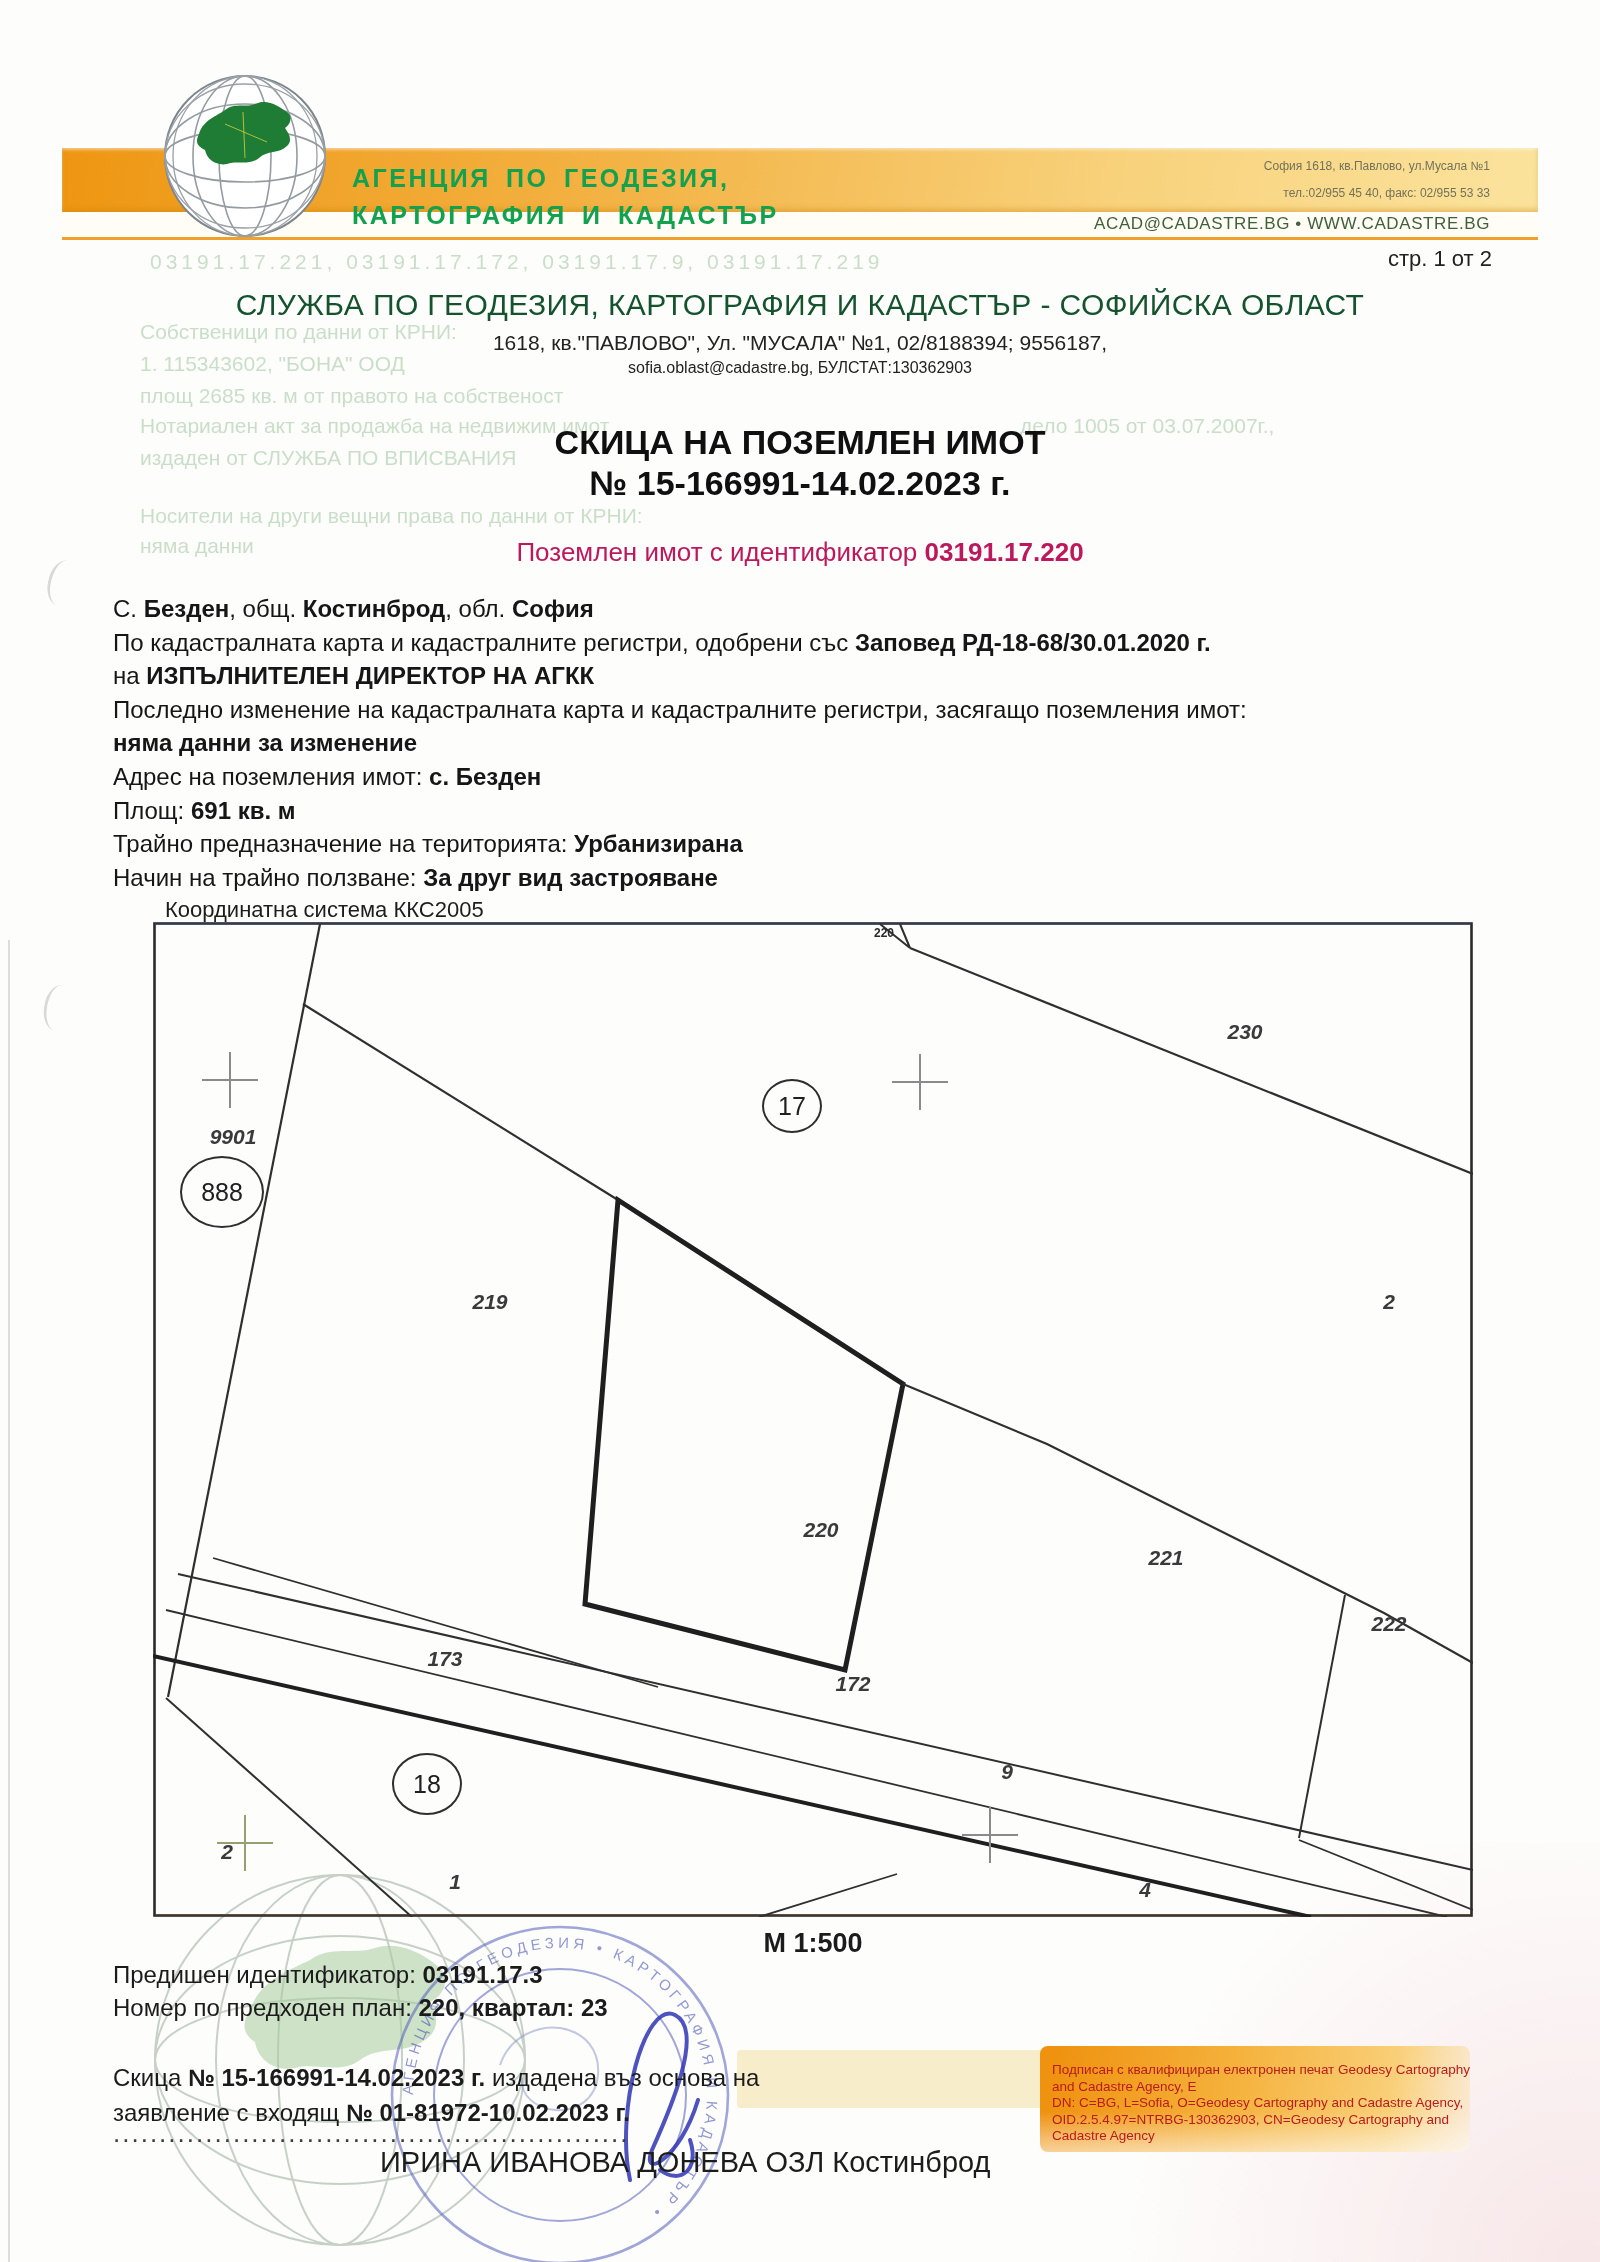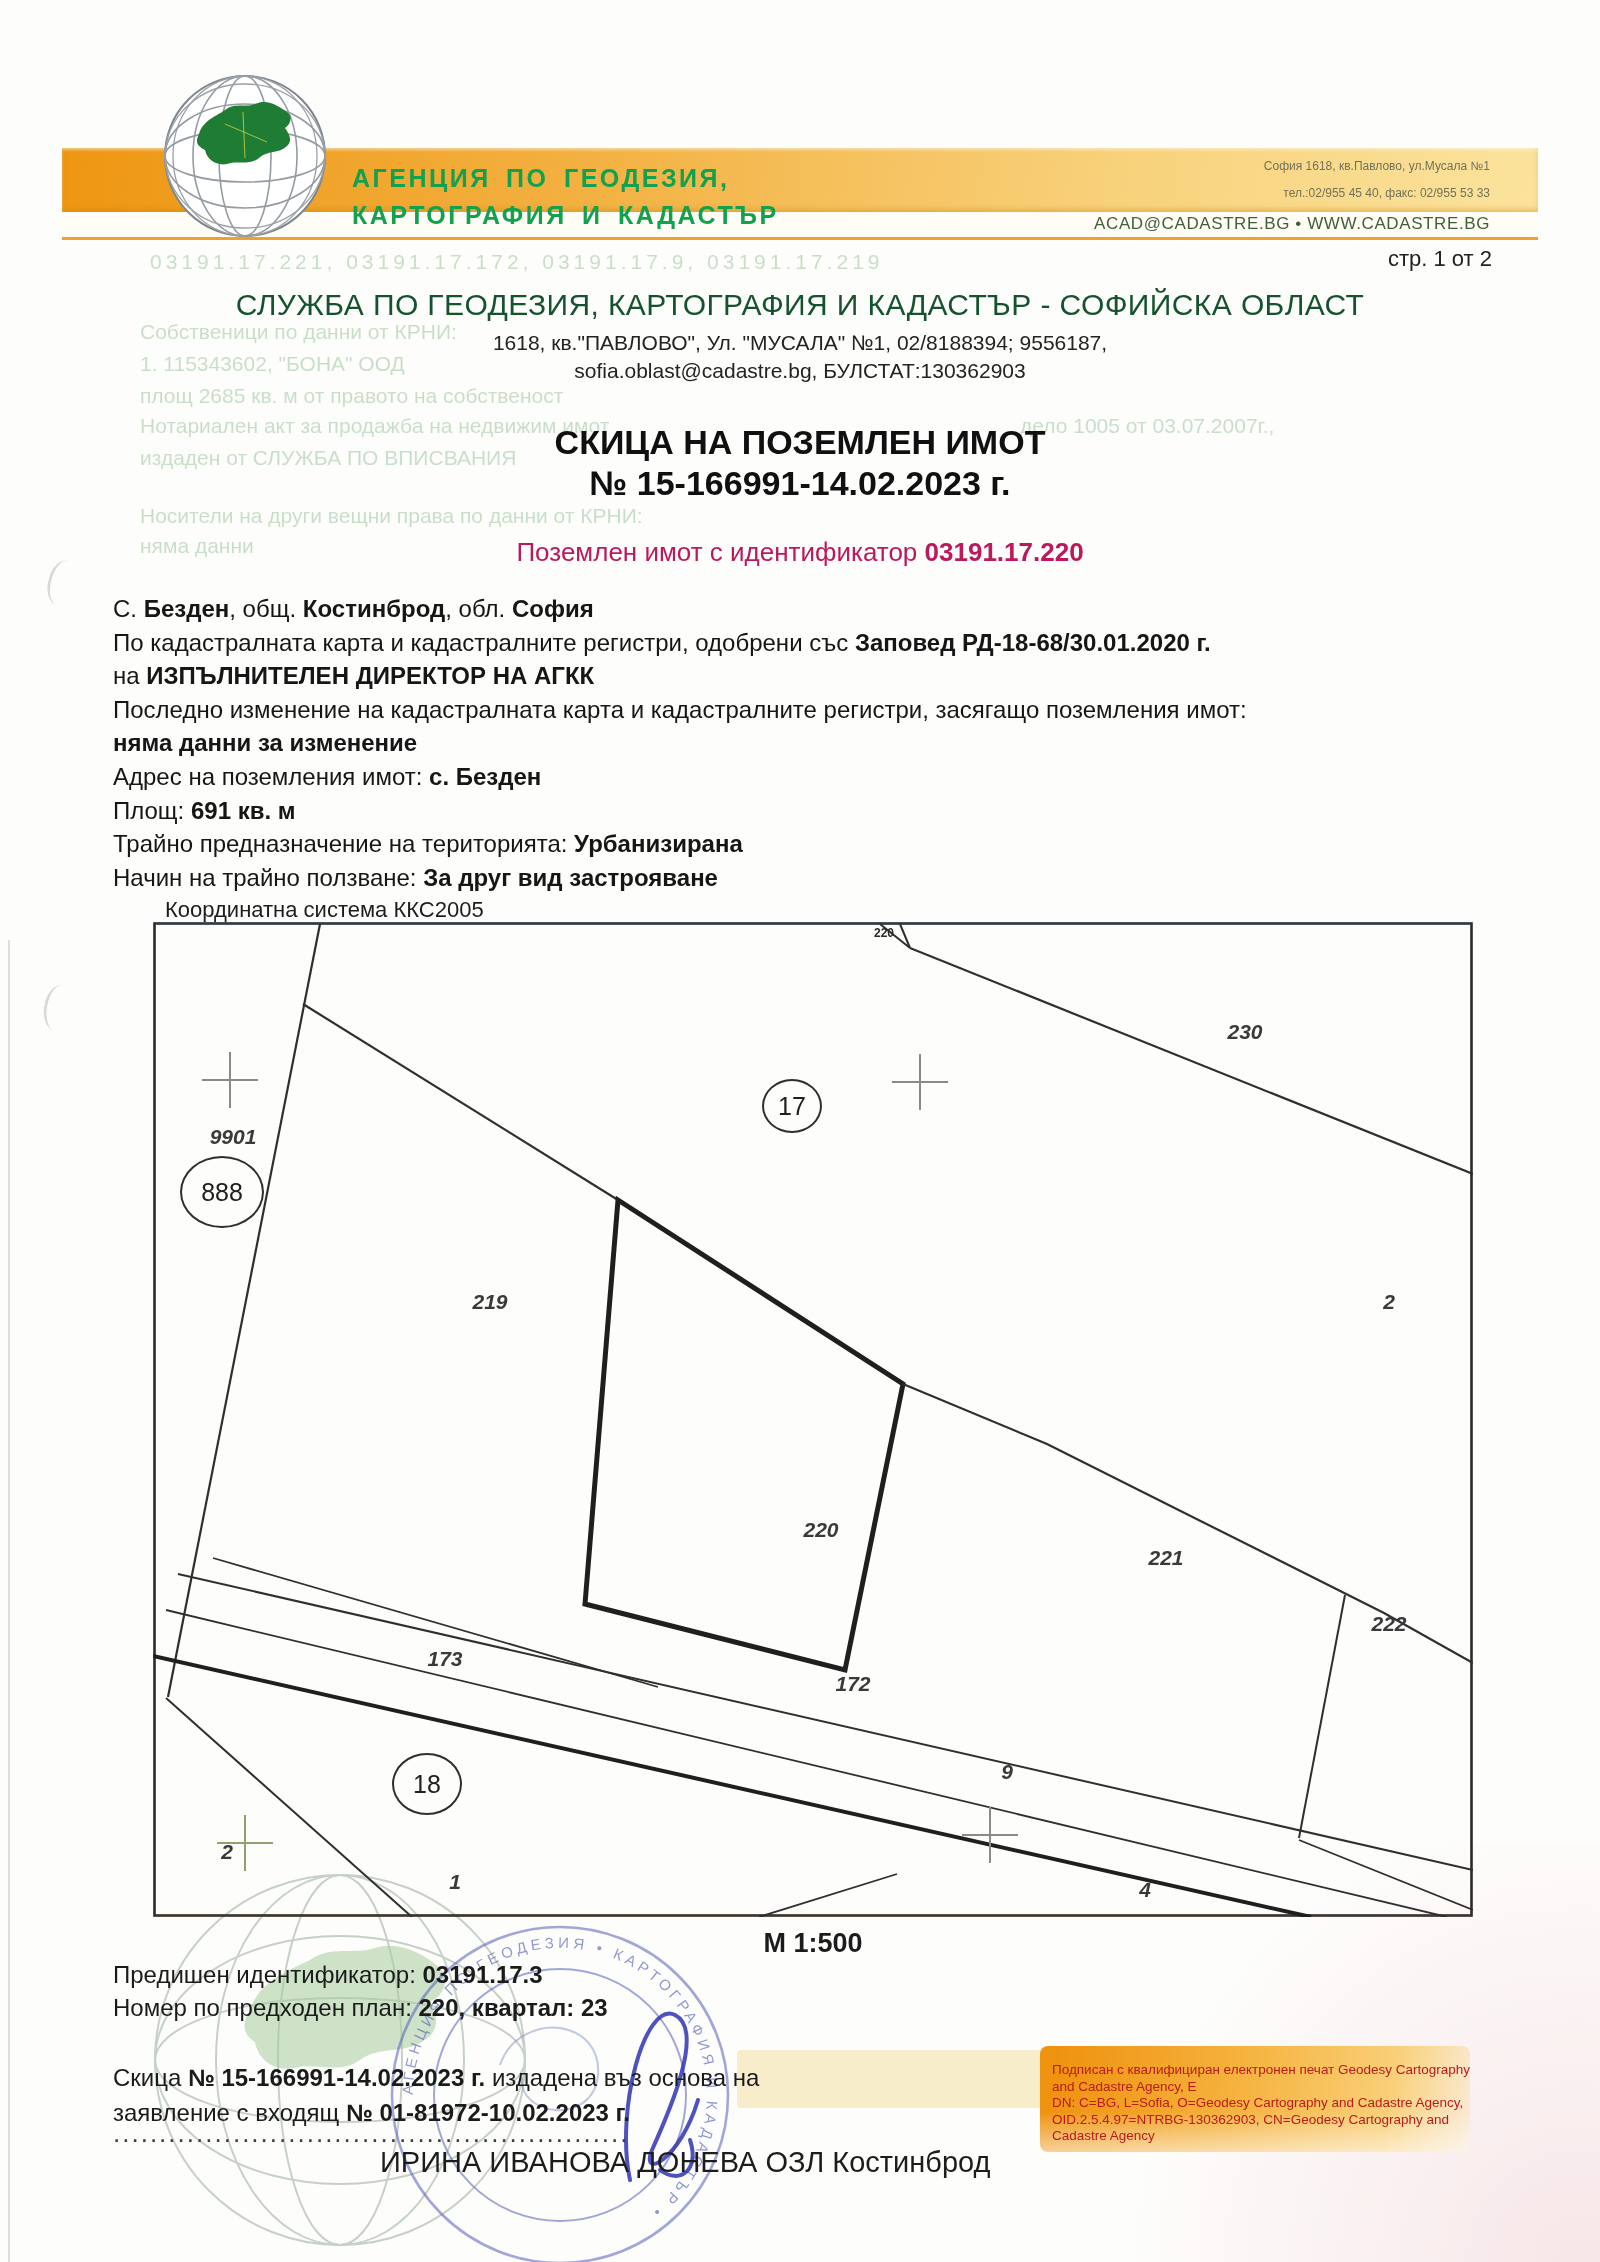--- a/index.html
+++ b/index.html
@@ -20,21 +20,21 @@
   .contact{right:110px;top:153px;text-align:right;font-size:12px;line-height:27px;color:#72725a;}
   .weblineWrap{left:62px;top:212px;width:1476px;height:25px;background:#fffdf6;}
   .webline{right:110px;top:214px;text-align:right;font-size:17px;font-weight:400;letter-spacing:.6px;color:#41603a;}
   .agency-name{left:352px;top:160px;color:#12a14e;font-weight:700;font-size:25px;line-height:37px;letter-spacing:2.5px;word-spacing:6px;}
   .page-num{right:108px;top:246px;font-size:22px;color:#222;}
 
   
   .center{left:0;width:1600px;text-align:center;}
   .office-name{top:288px;font-size:30px;letter-spacing:.4px;color:#14532d;}
   .office-addr{top:331px;font-size:21px;color:#232323;}
-  .office-cont{top:359px;font-size:21px;color:#232323;}
+  .office-cont{top:359px;font-size:16px;color:#232323;}
   .doc-title{top:423px;font-size:34px;font-weight:700;color:#101010;}
   .doc-num{top:464px;font-size:34px;font-weight:700;color:#101010;}
   .prop-line{top:537px;font-size:26px;color:#be185d;}
 
   
   .prop-block{left:113px;top:592px;width:1400px;font-size:24px;line-height:33.6px;color:#161616;}
   .seg-b{font-weight:700;}
 
   
   #ghost-layer{left:0;top:0;width:1600px;height:2262px;z-index:1;}

